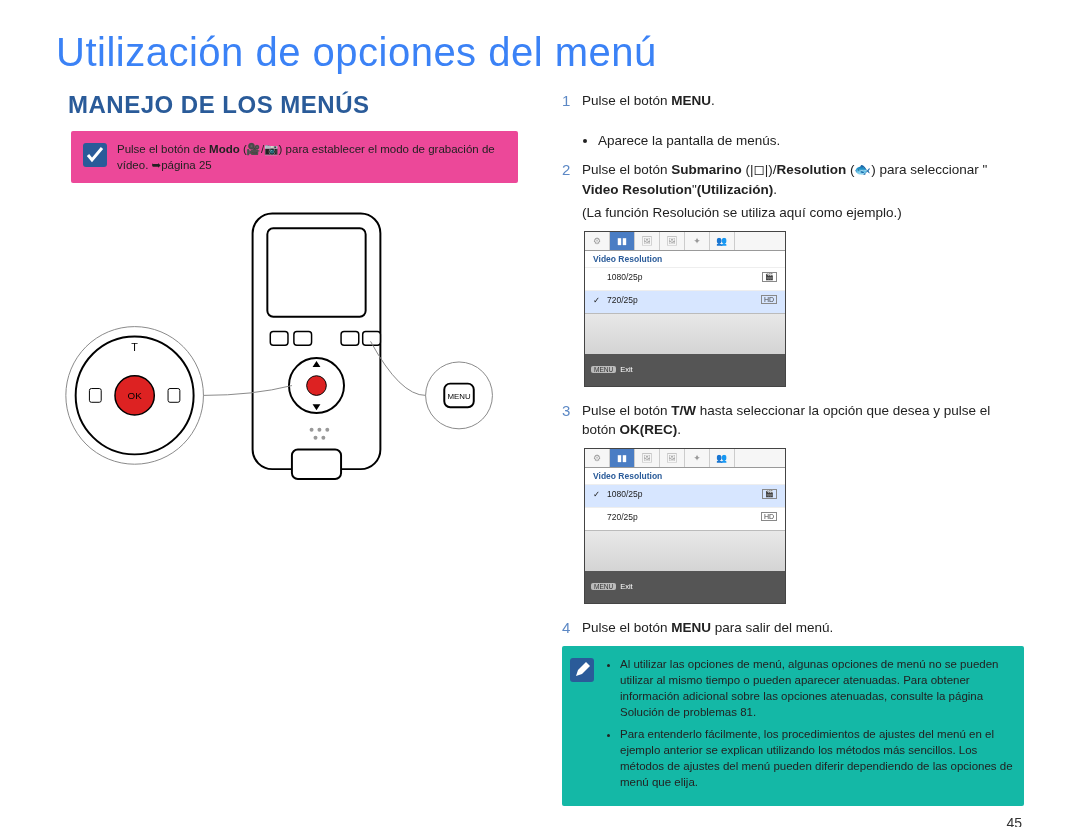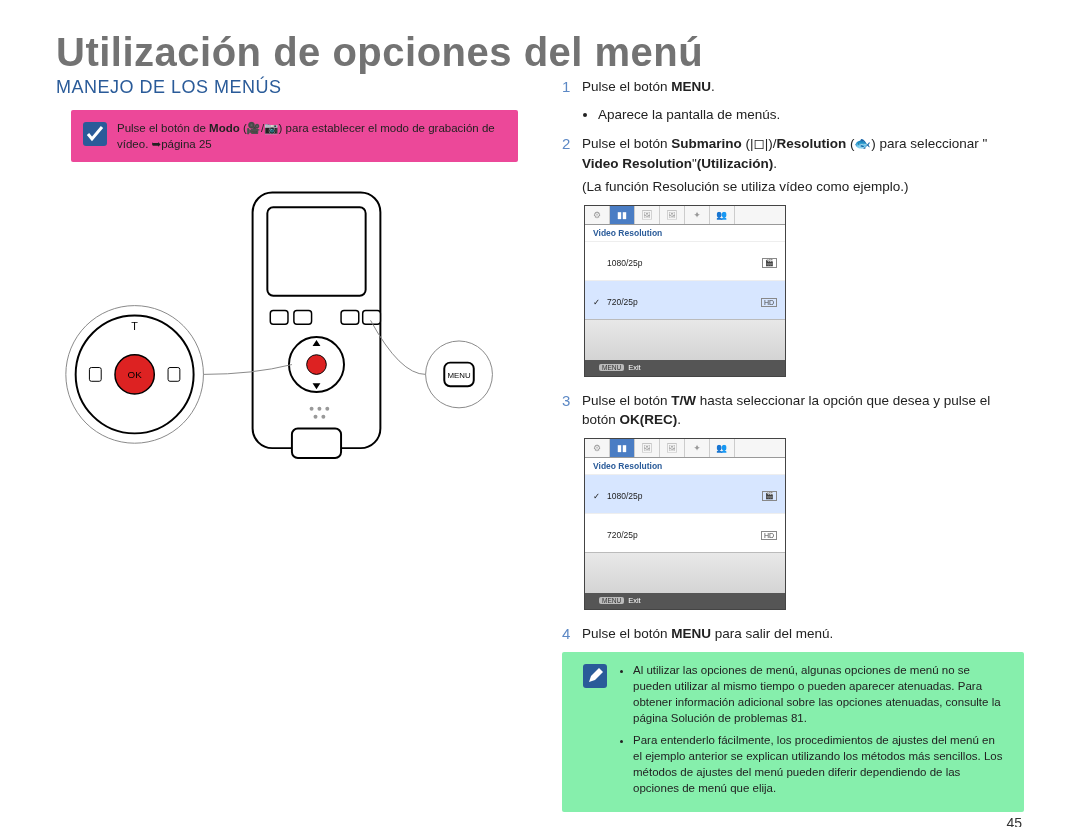--- a/index.html
+++ b/index.html
@@ -1,46 +1,46 @@
 <!DOCTYPE html>
 <html><head>
 <meta charset="utf-8">
 <style>
   html,body{margin:0;padding:0;font-family:Arial,Helvetica,sans-serif;color:#222;background:#fff}
   .page{width:1080px;height:827px;position:relative;box-sizing:border-box;padding:30px 56px 20px 56px}
-  .title{font-size:40px;font-weight:700;letter-spacing:.5px;margin:0 0 2px 0;color:#737373}
+  .title{font-size:40px;font-weight:400;letter-spacing:.5px;margin:0 0 16px 0;color:#3b82f6}
   .cols{display:flex;gap:44px}
   .left,.right{flex:1;min-width:0}
-  .section-head{font-size:18px;font-weight:400;color:#2a5b99;letter-spacing:.5px;margin:0 0 12px 0}
+  .section-head{font-size:24px;font-weight:700;color:#2a5b99;letter-spacing:.5px;margin:0 0 12px 12px}
   .para{font-size:13.5px;line-height:1.45;margin:0 0 14px 0}
   .note-box{display:flex;align-items:flex-start;background:#ec4899;border-radius:2px;padding:10px 12px;margin:6px 0 18px 15px;font-size:11.5px;line-height:1.4;color:#222}
   .note-icon{flex:0 0 auto;width:24px;height:24px;margin-right:10px;margin-top:2px}
   .note-icon svg{width:24px;height:24px;display:block}
   .device-wrap{position:relative;height:320px}
   .device-wrap svg{position:absolute;inset:0;width:100%;height:100%}
   .step{display:flex;align-items:flex-start;margin:0 0 8px 0}
   .snum{flex:0 0 auto;width:20px;font-size:15px;font-weight:300;color:#5c88c5;margin-top:1px}
   .sbody{flex:1 1 auto;font-size:13.5px;line-height:1.45}
   .sbody .sub{margin:4px 0 0 0;font-size:13.5px}
-  .sbody ul{margin:8px 0 0 0;padding-left:16px}
+  .sbody ul{margin:20px 0 0 0;padding-left:16px}
   .sbody li{font-size:13.5px;line-height:1.45;margin-bottom:2px}
   .screen{width:200px;border:1px solid #444;margin:6px 0 14px 22px;background:#fff;font-family:Arial}
   .screen .tabs{display:flex;height:18px;border-bottom:1px solid #999;background:#f6f6f6}
   .screen .tab{width:24px;font-size:9px;color:#999;display:flex;align-items:center;justify-content:center;border-right:1px solid #ccc}
   .screen .tab.active{background:#4a7dc4;color:#fff}
   .screen .mtitle{font-size:8.5px;color:#2a5b99;font-weight:bold;padding:3px 8px}
-  .screen .row{display:flex;align-items:flex-end;padding:12px 8px;height:14px;font-size:8.5px;border-top:1px solid #eee}
+  .screen .row{display:flex;align-items:flex-start;padding:4px 8px;height:14px;font-size:8.5px;border-top:1px solid #eee}
   .screen .row .chk{width:14px}
   .screen .row .lbl{flex:1}
   .screen .row .tag{font-size:7px;border:1px solid #888;padding:0 2px;color:#444}
   .screen .row.sel{background:#d7e6ff}
   .screen .preview{height:40px;background:linear-gradient(#e8e8e8,#d4d4d4);border-top:1px solid #bbb;position:relative}
-  .screen .exit{height:16px;background:#555;display:flex;align-items:center;padding:0 14px;font-size:7.5px;color:#fff}
+  .screen .exit{height:32px;background:#555;display:flex;align-items:center;padding:0 6px;font-size:7.5px;color:#fff}
   .screen .exit .mbtn{background:#bbb;color:#333;border-radius:2px;padding:0 3px;margin-right:4px;font-size:6.5px}
-  .info-box{display:flex;align-items:flex-start;background:#86efac;border-radius:2px;padding:10px 21px;margin-top:6px}
+  .info-box{display:flex;align-items:flex-start;background:#14b8a6;border-radius:2px;padding:10px 8px;margin-top:6px}
   .info-box ul{margin:0;padding-left:16px}
   .info-box li{font-size:11.5px;line-height:1.4;margin-bottom:6px}
   .pgnum{position:absolute;right:58px;bottom:-4px;font-size:14px;color:#333}
   b{font-weight:bold}
 </style>
 </head>
 <body>
 
 <div class="page">
   <h1 class="title">Utilización de opciones del menú</h1>
@@ -119,21 +119,21 @@
           <ul>
               <li>Aparece la pantalla de menús.</li>
             </ul>
         </div>
       </div>
 
       <div class="step">
         <div class="snum">2</div>
         <div class="sbody">
           <span>Pulse el botón <b>Submarino</b> (|◻|)/<b>Resolution</b> (🐟) para seleccionar "<b> Video Resolution</b>"<b>(Utilización)</b>.</span>
-          <div class="sub">(La función Resolución se utiliza vídeo como ejemplo.)</div>
+          <div class="sub">(La función Resolución se utiliza aquí como ejemplo.)</div>
         </div>
       </div>
 
       <div class="screen">
         <div class="tabs">
           <div class="tab">⚙</div>
           <div class="tab active">▮▮</div>
           <div class="tab">🖼</div>
           <div class="tab">🖼</div>
           <div class="tab">✦</div>

